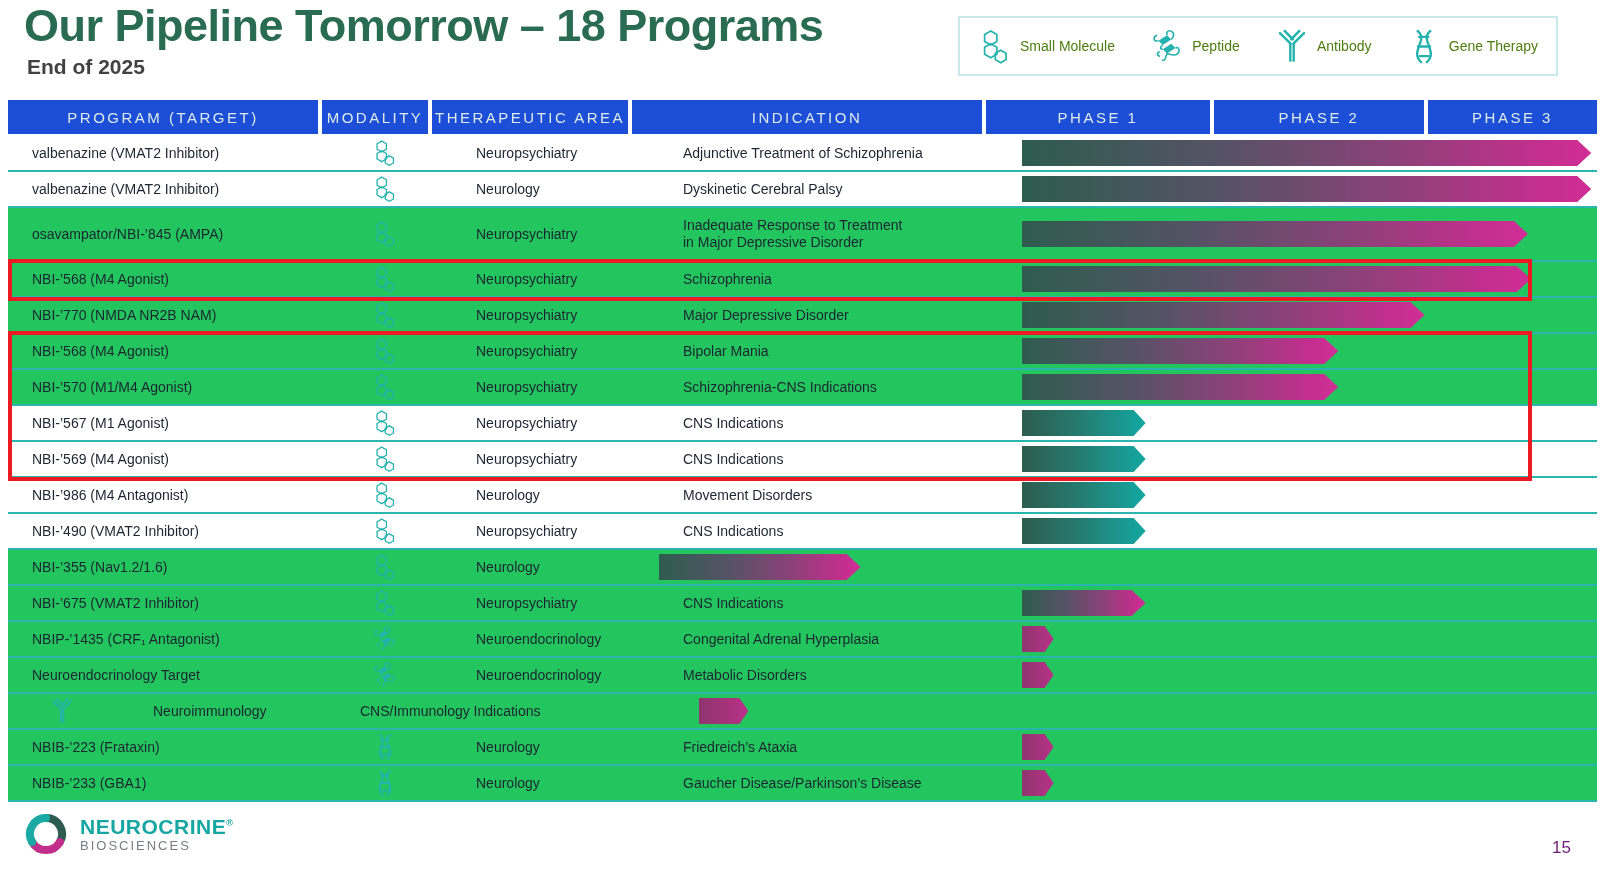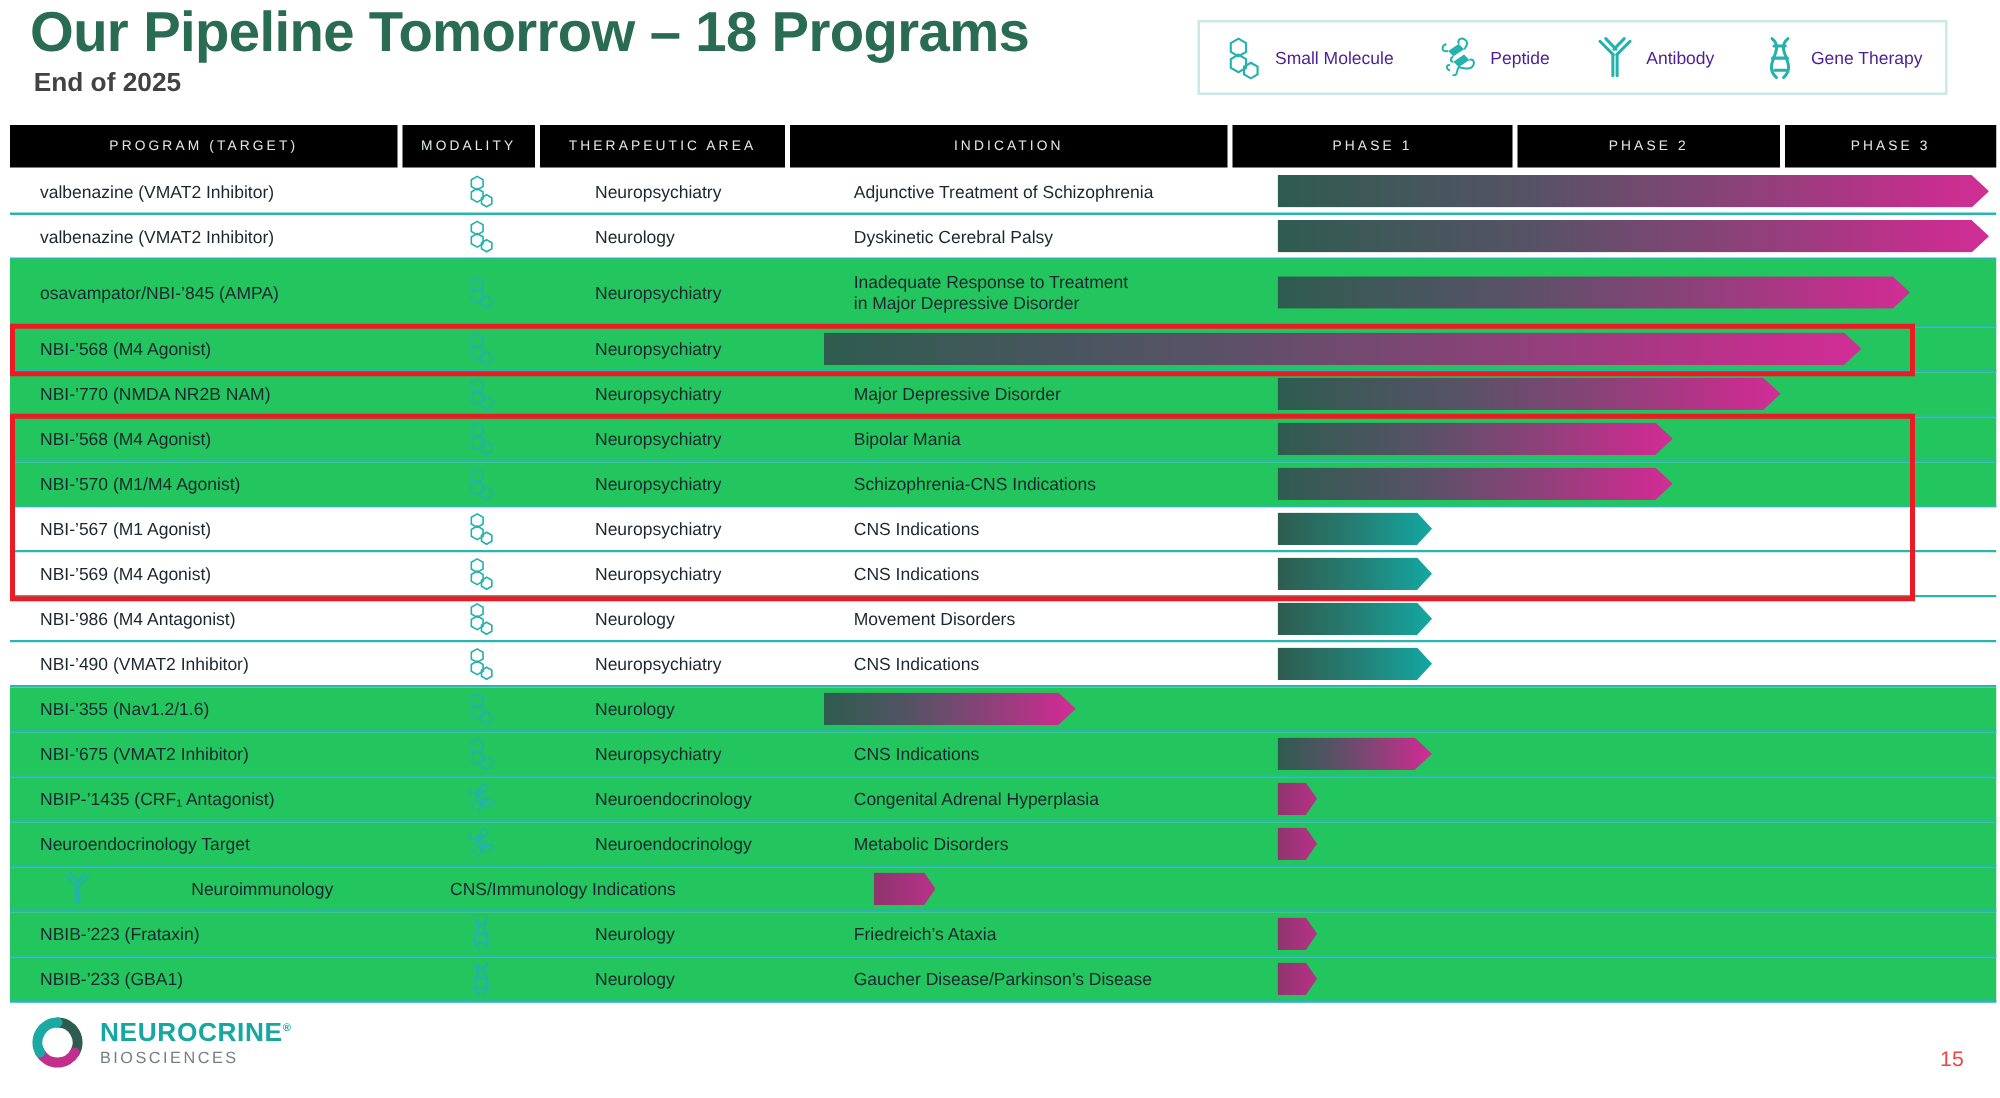--- a/index.html
+++ b/index.html
@@ -9,26 +9,26 @@
   
   .title{position:absolute;left:24px;top:0px;font-size:45px;font-weight:bold;
          color:#2a6b54;letter-spacing:-0.5px;}
   .subtitle{position:absolute;left:27px;top:55px;font-size:21px;font-weight:bold;color:#424242;}
 
   .legend{position:absolute;left:958px;top:16px;width:600px;height:60px;
           border:2px solid #c9eae8;background:#ffffff;display:flex;align-items:center;
           justify-content:space-between;padding:0 18px;box-sizing:border-box;}
   .legend-item{display:flex;align-items:center;gap:8px;}
   .legend-item svg{width:34px;height:37px;}
-  .legend-label{font-size:14px;color:#4c1d95;font-weight:500;}
+  .legend-label{font-size:14px;color:#4d7c0f;font-weight:500;}
 
   
   .table{position:absolute;left:8px;top:100px;width:1589px;}
   .thead{display:flex;gap:4px;height:34px;margin-bottom:2px;}
-  .th{background:#000000;color:#dcebe6;font-size:11px;letter-spacing:2.5px;font-weight:400;
+  .th{background:#1d4ed8;color:#dcebe6;font-size:15px;letter-spacing:2.5px;font-weight:400;
       display:flex;align-items:center;justify-content:center;box-sizing:border-box;}
 
   .row{display:flex;height:36px;border-bottom:2px solid #2ab6ae;background:#ffffff;box-sizing:border-box;gap:11px;}
   .row.pink{background:#22c55e;}
   .row.tall{height:54px;}
   .cell{display:flex;align-items:center;font-size:14px;color:#1d2530;font-weight:500;box-sizing:border-box;}
   .program{width:312px;padding-left:24px;}
   .modality{width:108px;justify-content:center;}
   .modality svg{width:26px;height:30px;}
   .area{width:198px;padding-left:26px;}
@@ -44,21 +44,21 @@
     background:linear-gradient(90deg,#8e356e 0%,#b93188 100%);}
 
   .hl-box{position:absolute;left:0;border:4px solid #ec1b23;box-sizing:border-box;pointer-events:none;}
 
   
   .logo{position:absolute;left:22px;top:810px;display:flex;align-items:center;gap:10px;}
   .logo svg{width:48px;height:48px;}
   .logo-name{font-size:21px;font-weight:bold;color:#17a7a2;letter-spacing:0.5px;line-height:1;}
   .logo-reg{font-size:9px;vertical-align:super;color:#17a7a2;}
   .logo-sub{font-size:13px;color:#767d83;letter-spacing:2px;line-height:1;margin-top:2px;}
-  .page-num{position:absolute;right:48px;top:838px;font-size:17px;color:#ef4444;}
+  .page-num{position:absolute;right:48px;top:838px;font-size:17px;color:#701a75;}
 </style>
 </head>
 <body>
 
 <svg style="position:absolute;width:0;height:0;overflow:hidden" aria-hidden="true">
   <defs>
     <symbol id="i-small-molecule" viewBox="0 0 24 26">
       <g fill="none" stroke="#23b2ad" stroke-width="1.2">
         <polygon points="9,2 13.33,4.5 13.33,9.5 9,12 4.67,9.5 4.67,4.5"></polygon>
         <polygon points="9,11 13.33,13.5 13.33,18.5 9,21 4.67,18.5 4.67,13.5"></polygon>
@@ -185,20 +185,21 @@
           </div>
         </div>
         <div class="row pink">
           <div class="cell program">NBI-’568 (M4 Agonist)</div>
           <div class="cell modality">
             <svg viewBox="0 0 24 26">
               <use href="#i-small-molecule"></use>
             </svg>
           </div>
           <div class="cell area">Neuropsychiatry</div>
+          <div class="cell indication">Schizophrenia</div>
           <div class="cell phases">
             <div class="bar magenta" style="width:88.5%"></div>
           </div>
         </div>
         <div class="row pink">
           <div class="cell program">NBI-’770 (NMDA NR2B NAM)</div>
           <div class="cell modality">
             <svg viewBox="0 0 24 26">
               <use href="#i-small-molecule"></use>
             </svg>

